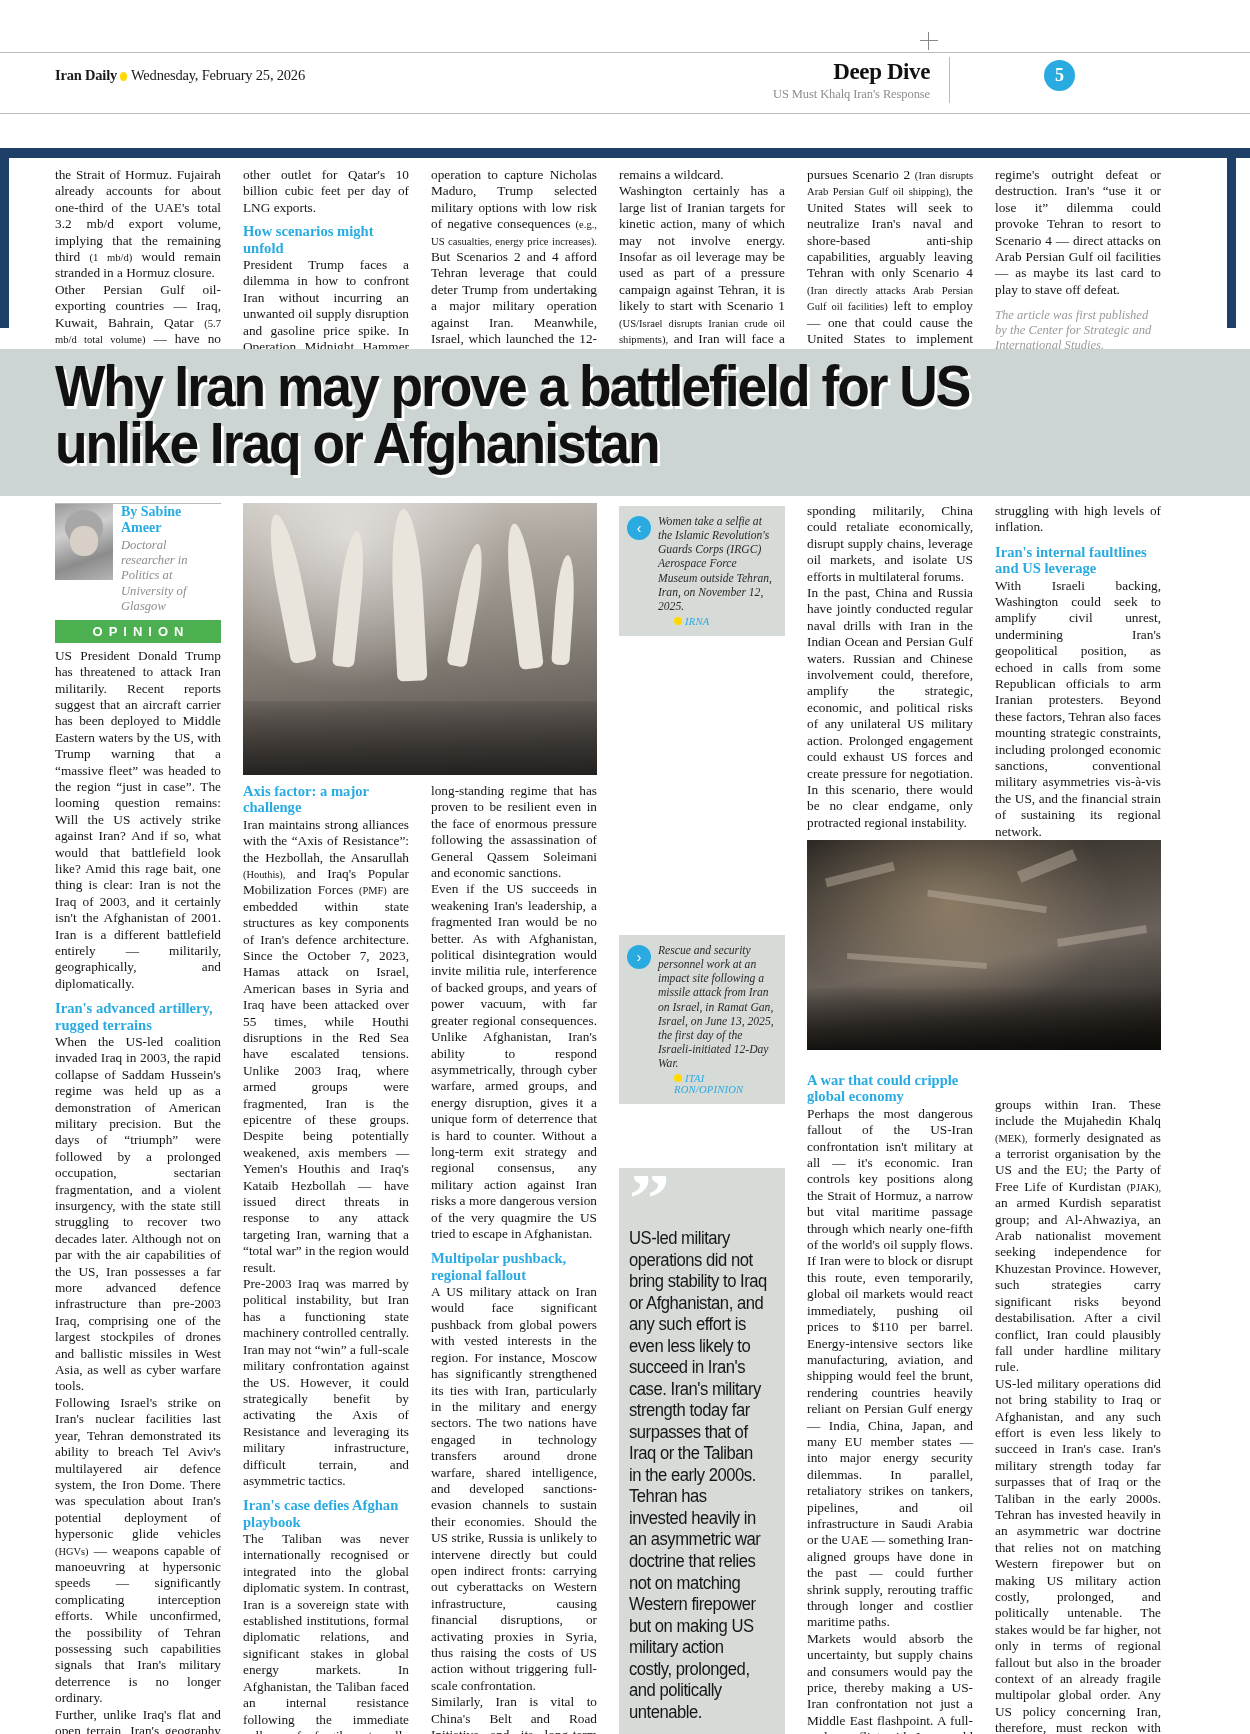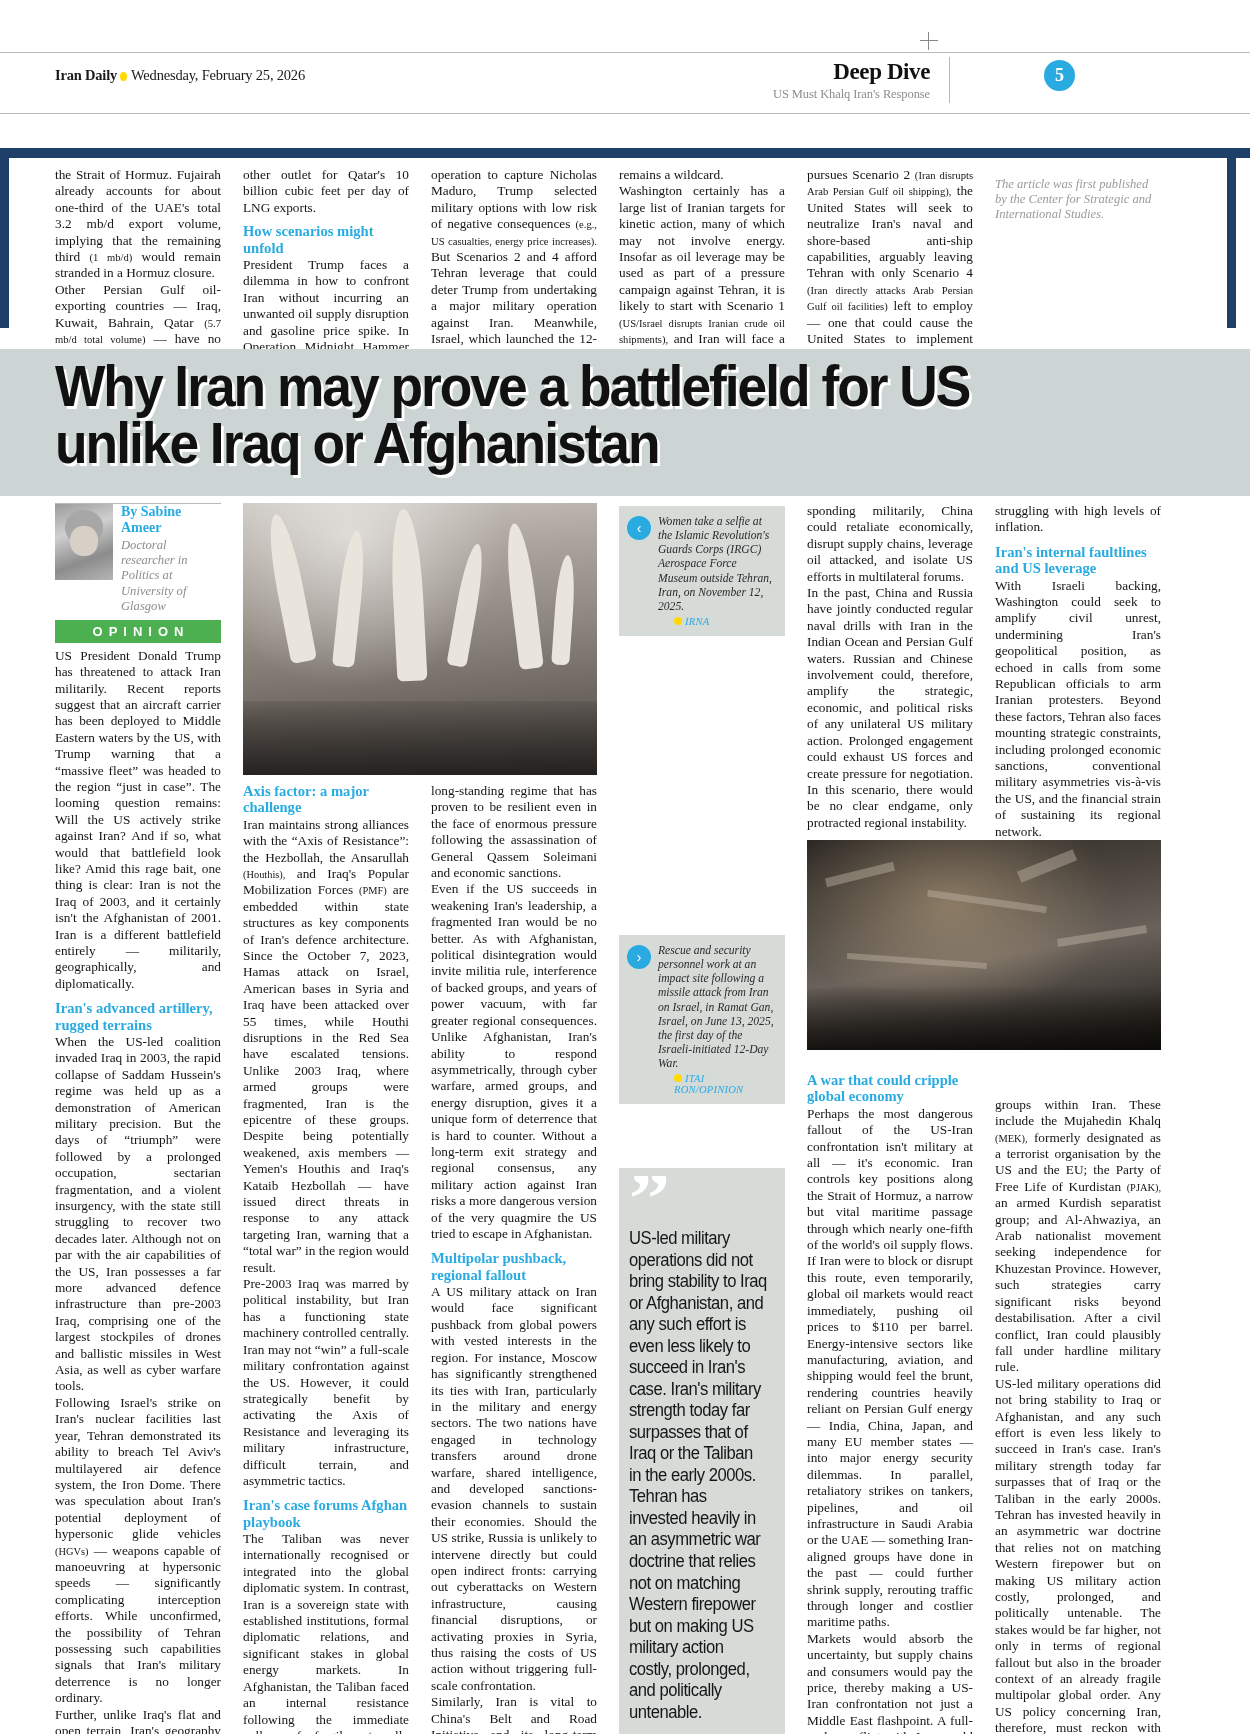--- a/index.html
+++ b/index.html
@@ -255,20 +255,21 @@
       <p><span>operation to capture Nicholas Maduro, Trump selected military options with low risk of negative consequences </span><span class="small-paren">(e.g., US casualties, energy price increases).</span><span> But Scenarios 2 and 4 afford Tehran leverage that could deter Trump from undertaking a major military operation against Iran. Meanwhile, Israel, which launched the 12-Day War against Iran last summer,</span></p>
     </div>
     <div class="top-col">
       <p>remains a wildcard.</p>
       <p><span>Washington certainly has a large list of Iranian targets for kinetic action, many of which may not involve energy. Insofar as oil leverage may be used as part of a pressure campaign against Tehran, it is likely to start with Scenario 1 </span><span class="small-paren">(US/Israel disrupts Iranian crude oil shipments),</span><span> and Iran will face a dilemma about how to respond. If Iran</span></p>
     </div>
     <div class="top-col">
       <p><span>pursues Scenario 2 </span><span class="small-paren">(Iran disrupts Arab Persian Gulf oil shipping),</span><span> the United States will seek to neutralize Iran's naval and shore-based anti-ship capabilities, arguably leaving Tehran with only Scenario 4 </span><span class="small-paren">(Iran directly attacks Arab Persian Gulf oil facilities)</span><span> left to employ — one that could cause the United States to implement Scenario 3 </span><span class="small-paren">(US/Israel directly attack Iranian oil facilities)</span><span> — and seek the</span></p>
     </div>
     <div class="top-col">
+      <p>regime's outright defeat or destruction. Iran's “use it or lose it” dilemma could provoke Tehran to resort to Scenario 4 — direct attacks on Arab Persian Gulf oil facilities — as maybe its last card to play to stave off defeat.</p>
       <div class="credit-ital">The article was first published by the Center for Strategic and International Studies.</div>
     </div>
   </div>
 
   <div class="headband"></div>
   <div class="headline">Why Iran may prove a battlefield for US unlike Iraq or Afghanistan</div>
 
   <div class="main">
     <div class="cols">
 
@@ -294,21 +295,21 @@
           <div class="mx" style="left:96px;  top:28px;  width:22px; height:136px; transform:rotate(6deg);"></div>
           <div class="mx" style="left:150px; top:6px;   width:30px; height:172px; transform:rotate(-3deg);"></div>
           <div class="mx" style="left:214px; top:40px;  width:20px; height:124px; transform:rotate(10deg);"></div>
           <div class="mx" style="left:268px; top:20px;  width:24px; height:146px; transform:rotate(-7deg);"></div>
           <div class="mx" style="left:312px; top:52px;  width:18px; height:110px; transform:rotate(4deg);"></div>
           <div class="deb" style="position:absolute;left:0;bottom:0;width:354px;height:74px;background:linear-gradient(180deg,rgba(40,36,32,.15),rgba(25,22,20,.8));"></div>
         </div>
         <div class="shead">Axis factor: a major challenge</div>
         <p class="body"><span>Iran maintains strong alliances with the “Axis of Resistance”: the Hezbollah, the Ansarullah </span><span class="tiny">(Houthis),</span><span> and Iraq's Popular Mobilization Forces </span><span class="tiny">(PMF)</span><span> are embedded within state structures as key components of Iran's defence architecture. Since the October 7, 2023, Hamas attack on Israel, American bases in Syria and Iraq have been attacked over 55 times, while Houthi disruptions in the Red Sea have escalated tensions. Unlike 2003 Iraq, where armed groups were fragmented, Iran is the epicentre of these groups. Despite being potentially weakened, axis members — Yemen's Houthis and Iraq's Kataib Hezbollah — have issued direct threats in response to any attack targeting Iran, warning that a “total war” in the region would result.</span></p>
         <p class="body">Pre-2003 Iraq was marred by political instability, but Iran has a functioning state machinery controlled centrally. Iran may not “win” a full-scale military confrontation against the US. However, it could strategically benefit by activating the Axis of Resistance and leveraging its military infrastructure, difficult terrain, and asymmetric tactics.</p>
-        <div class="shead">Iran's case forums Afghan playbook</div>
+        <div class="shead">Iran's case defies Afghan playbook</div>
         <p class="body">The Taliban was never internationally recognised or integrated into the global diplomatic system. In contrast, Iran is a sovereign state with established institutions, formal diplomatic relations, and significant stakes in global energy markets. In Afghanistan, the Taliban faced an internal resistance following the immediate collapse of a fragile, externally supported government. Tehran has had a</p>
       </div>
 
       <div class="col">
         <div style="height:280px"></div>
         <p class="body">long-standing regime that has proven to be resilient even in the face of enormous pressure following the assassination of General Qassem Soleimani and economic sanctions.</p>
         <p class="body">Even if the US succeeds in weakening Iran's leadership, a fragmented Iran would be no better. As with Afghanistan, political disintegration would invite militia rule, interference of backed groups, and years of power vacuum, with far greater regional consequences. Unlike Afghanistan, Iran's ability to respond asymmetrically, through cyber warfare, armed groups, and energy disruption, gives it a unique form of deterrence that is hard to counter. Without a long-term exit strategy and regional consensus, any military action against Iran risks a more dangerous version of the very quagmire the US tried to escape in Afghanistan.</p>
         <div class="shead">Multipolar pushback, regional fallout</div>
         <p class="body">A US military attack on Iran would face significant pushback from global powers with vested interests in the region. For instance, Moscow has significantly strengthened its ties with Iran, particularly in the military and energy sectors. The two nations have engaged in technology transfers around drone warfare, shared intelligence, and developed sanctions-evasion channels to sustain their economies. Should the US strike, Russia is unlikely to intervene directly but could open indirect fronts: carrying out cyberattacks on Western infrastructure, causing financial disruptions, or activating proxies in Syria, thus raising the costs of US action without triggering full-scale confrontation.</p>
         <p class="body">Similarly, Iran is vital to China's Belt and Road Initiative and its long-term energy security strategy. China's role in brokering the 2023 Saudi-Iran rapprochement signalled Beijing's deepening diplomatic investment in the Middle East. Rather than re-</p>
@@ -333,21 +334,21 @@
           </div>
         </div>
 
         <div class="pullbox" style="margin-top:64px">
           <div class="pq-mark">”</div>
           <div class="pq-text">US-led military operations did not bring stability to Iraq or Afghanistan, and any such effort is even less likely to succeed in Iran's case. Iran's military strength today far surpasses that of Iraq or the Taliban in the early 2000s. Tehran has invested heavily in an asymmetric war doctrine that relies not on matching Western firepower but on making US military action costly, prolonged, and politically untenable.</div>
         </div>
       </div>
 
       <div class="col">
-        <p class="body">sponding militarily, China could retaliate economically, disrupt supply chains, leverage oil attacked, and isolate US efforts in multilateral forums.</p>
+        <p class="body">sponding militarily, China could retaliate economically, disrupt supply chains, leverage oil markets, and isolate US efforts in multilateral forums.</p>
         <p class="body">In the past, China and Russia have jointly conducted regular naval drills with Iran in the Indian Ocean and Persian Gulf waters. Russian and Chinese involvement could, therefore, amplify the strategic, economic, and political risks of any unilateral US military action. Prolonged engagement could exhaust US forces and create pressure for negotiation. In this scenario, there would be no clear endgame, only protracted regional instability.</p>
         <div class="photo photo-rubble" style="width:354px; margin:9px 0 0 0;">
           <div class="deb" style="left:18px; top:30px;  width:70px;  height:9px;  transform:rotate(-14deg);"></div>
           <div class="deb" style="left:120px;top:58px;  width:120px; height:7px;  transform:rotate(8deg);"></div>
           <div class="deb" style="left:210px;top:20px;  width:60px;  height:12px; transform:rotate(-22deg);"></div>
           <div class="deb" style="left:40px; top:118px; width:140px; height:6px;  transform:rotate(4deg);"></div>
           <div class="deb" style="left:250px;top:92px;  width:90px;  height:8px;  transform:rotate(-9deg);"></div>
           <div class="deb" style="left:0;   bottom:0;   width:354px; height:62px; background:linear-gradient(180deg,rgba(60,54,46,.1),rgba(12,10,8,.85));"></div>
         </div>
         <div style="height:14px"></div>

